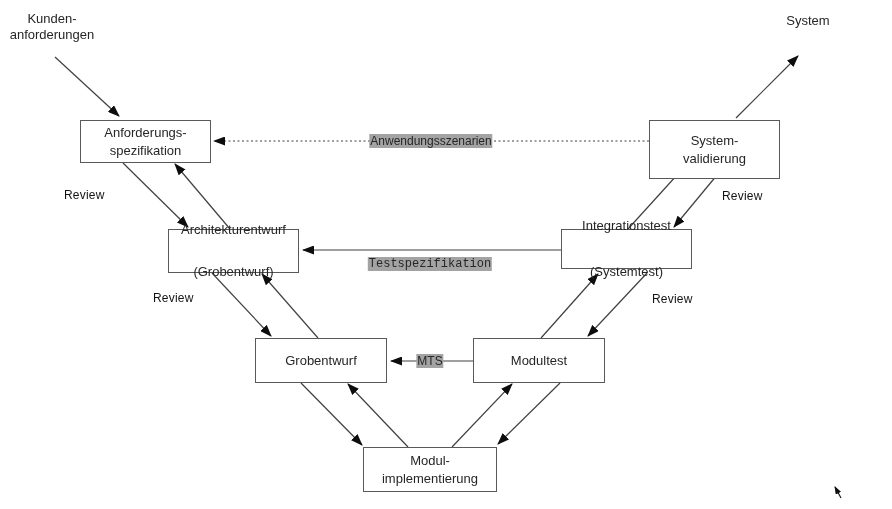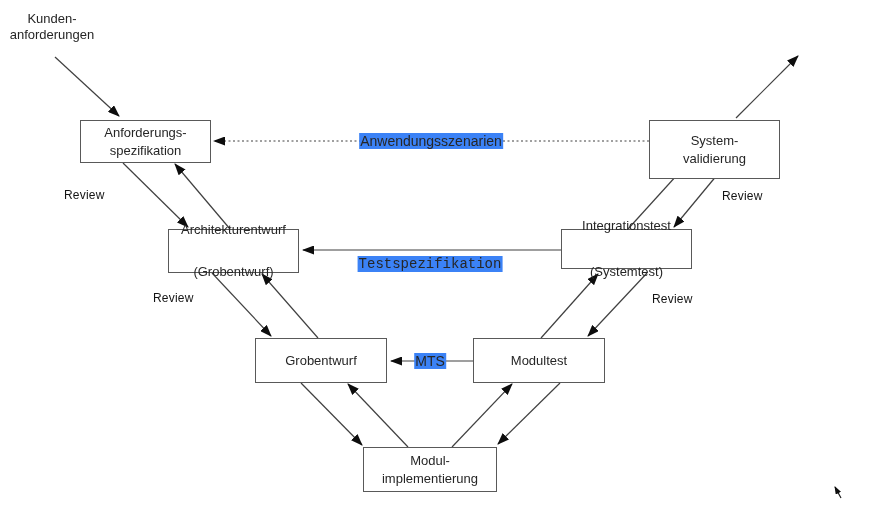--- a/index.html
+++ b/index.html
@@ -13,22 +13,22 @@
     display:flex;flex-direction:column;align-items:center;justify-content:center;
     font-size:13px;line-height:18px;text-align:left;color:#262626;
   }
   .corner-label{
     position:absolute;font-size:13px;line-height:16px;text-align:center;color:#262626;
   }
   .review{
     position:absolute;font-size:12px;color:#141414;letter-spacing:.2px;
   }
   .wire-label{
-    position:absolute;transform:translate(-50%,-50%);background:#3b82f6;
-    font-size:14px;color:#262626;padding:0 1px;white-space:nowrap;
+    position:absolute;transform:translate(-50%,-50%);background:#a3a3a3;
+    font-size:12px;color:#262626;padding:0 1px;white-space:nowrap;
   }
   
   .n-anf{left:80px;top:120px;width:131px;height:43px;}
   .n-sys{left:649px;top:120px;width:131px;height:59px;}
   .n-arc{left:168px;top:229px;width:131px;height:44px;gap:24px;}
   .n-int{left:561px;top:229px;width:131px;height:40px;gap:28px;}
   .n-fei{left:255px;top:338px;width:132px;height:45px;}
   .n-mod{left:473px;top:338px;width:132px;height:45px;}
   .n-imp{left:363px;top:447px;width:134px;height:45px;}
   
@@ -81,20 +81,21 @@
     <line x1="473" y1="361" x2="391" y2="361" stroke="#404040" stroke-width="1.2" marker-end="url(#arr)"></line>
 
     <line x1="841" y1="498" x2="835" y2="487" stroke="#1a1a1a" stroke-width="1.2" marker-end="url(#arrs)"></line>
   </svg>
 
   <div class="corner-label l-kunden">
     <div>Kunden-</div>
     <div>anforderungen</div>
   </div>
   <div class="corner-label l-geliefert">
+    <div>System</div>
   </div>
 
   <div class="node n-anf">
     <div>Anforderungs-</div>
     <div>spezifikation</div>
   </div>
 
   <div class="node n-sys">
     <div>System-</div>
     <div>validierung</div>

